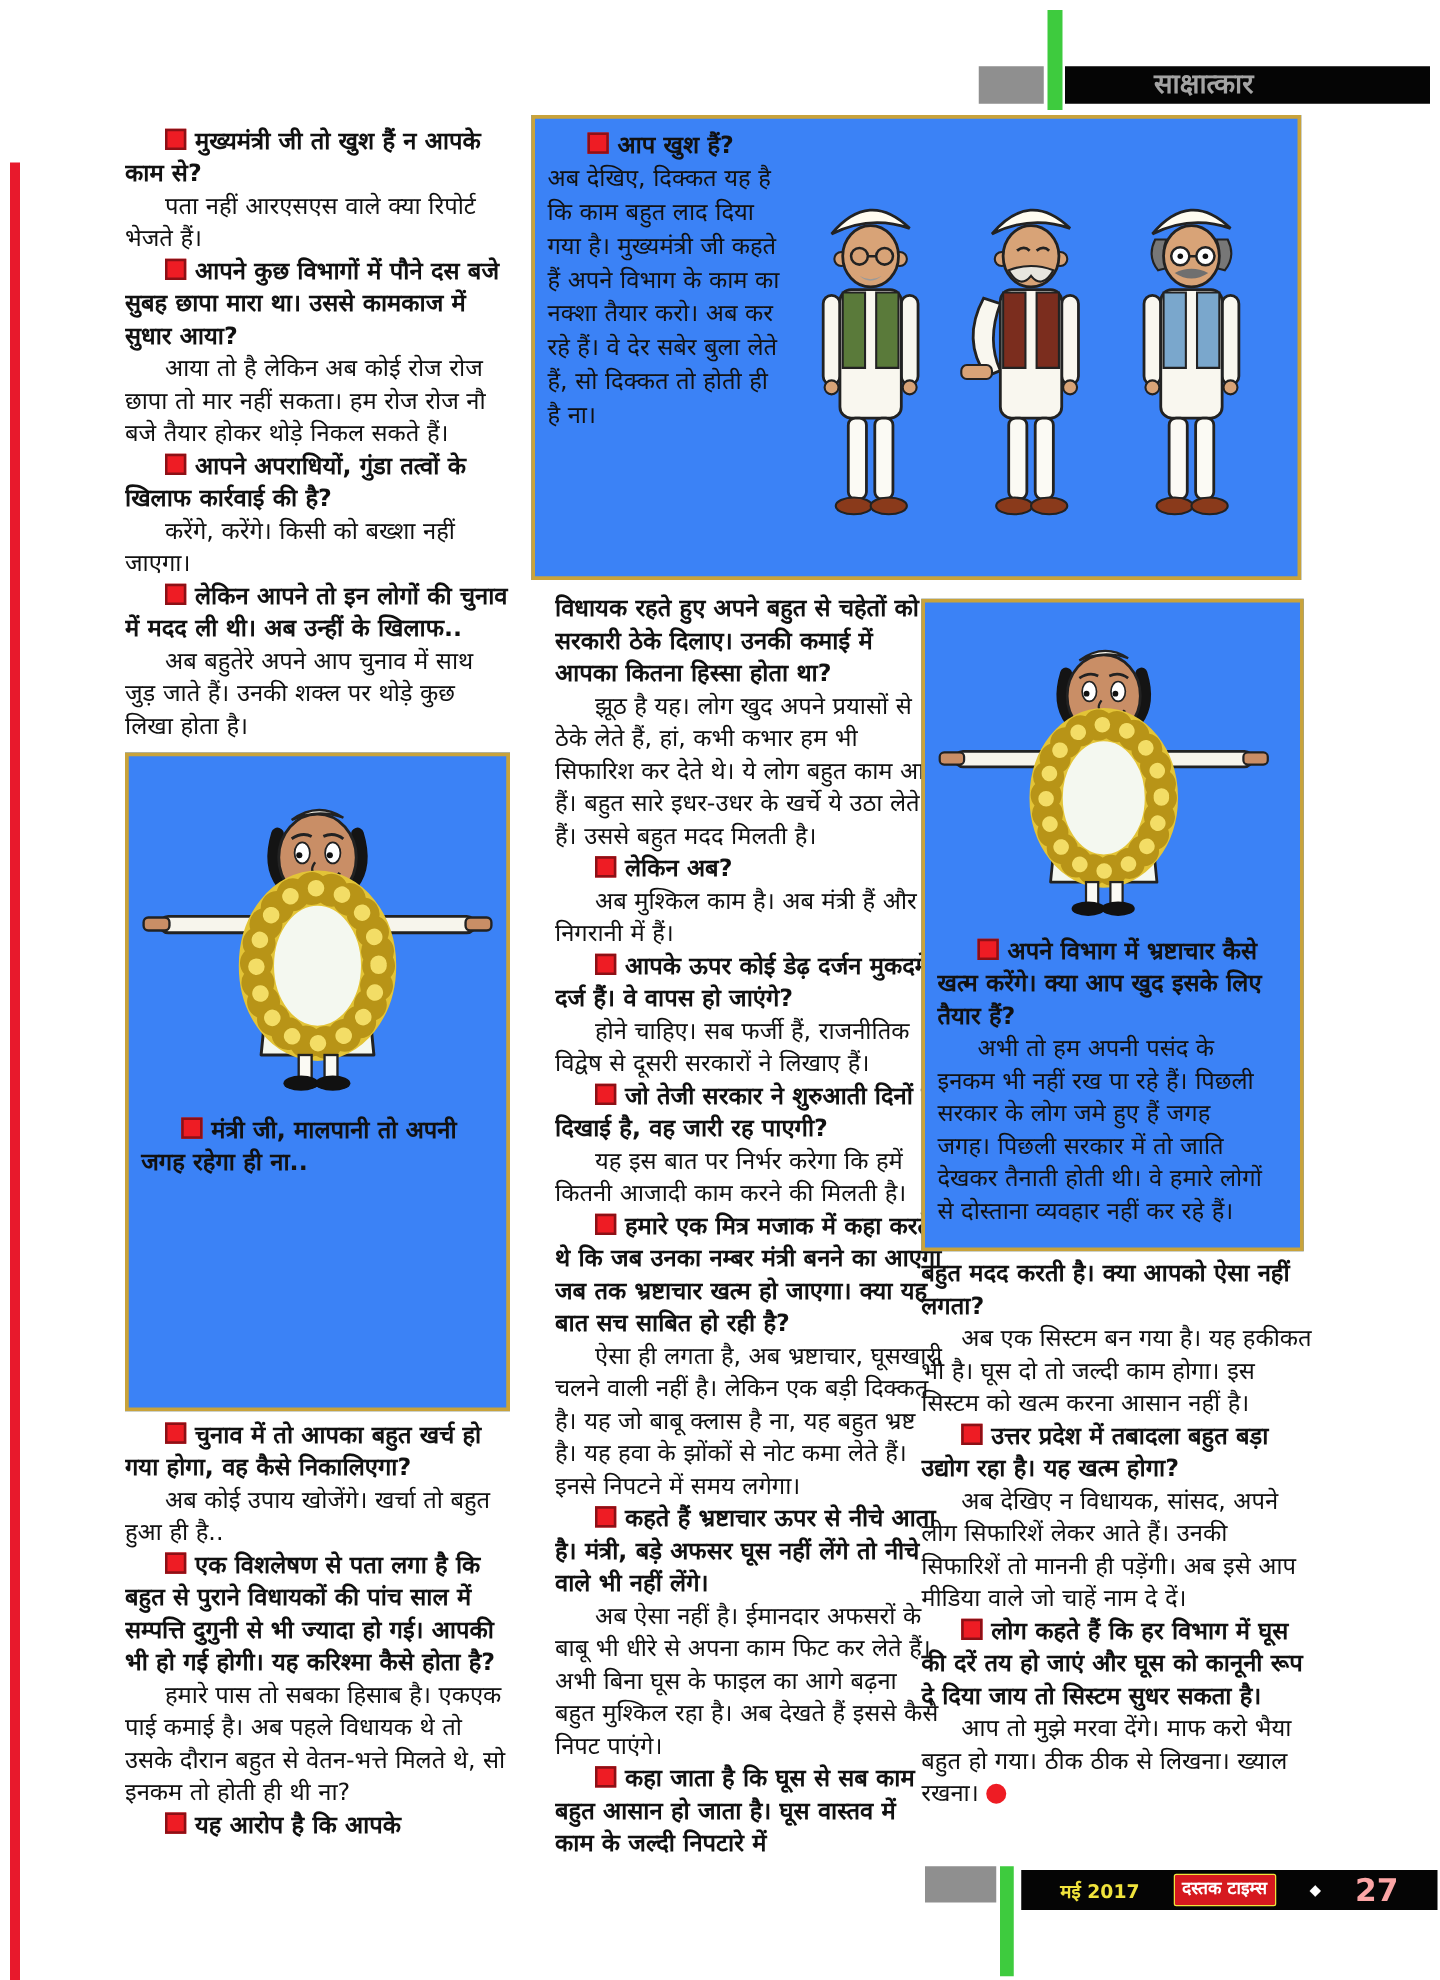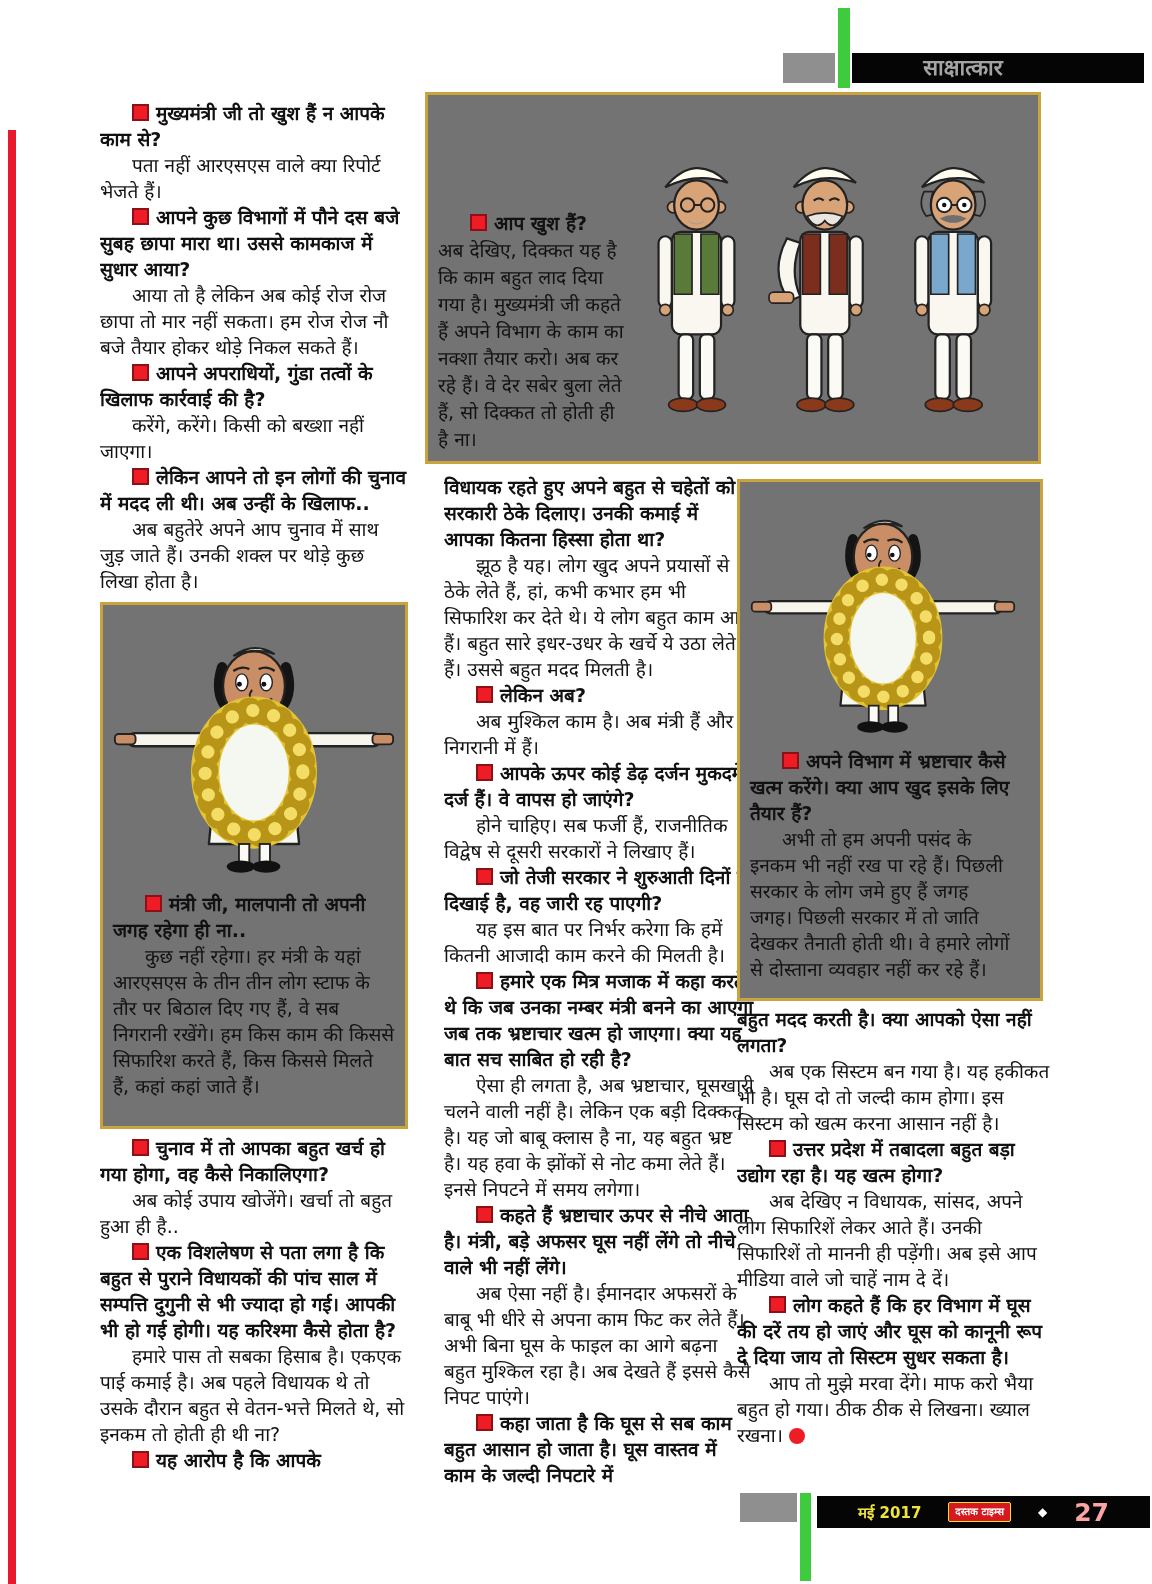--- a/index.html
+++ b/index.html
@@ -12,41 +12,41 @@
   .hdr-green{position:absolute;left:838px;top:8px;width:12px;height:80px;background:#3ecb3e;}
   .hdr-black{position:absolute;left:852px;top:53px;width:292px;height:30px;background:#050505;
              display:flex;align-items:center;justify-content:center;}
   .hdr-black span{color:#a3a3a3;font-size:22px;font-weight:bold;line-height:1;transform:translateX(-35px);}
 
   .ftr-gray{position:absolute;left:740px;top:1493px;width:57px;height:29px;background:#8f8f8f;}
   .ftr-green{position:absolute;left:800px;top:1493px;width:11px;height:88px;background:#3ecb3e;}
   .ftr-black{position:absolute;left:817px;top:1496px;width:333px;height:32px;background:#050505;
              display:flex;align-items:center;justify-content:center;gap:27px;}
   .ftr-month{color:#f0e33c;font-size:15px;font-weight:bold;}
-  .ftr-logo{background:#d6191f;color:#fff;font-size:10px;font-weight:bold;padding:2px 6px;
+  .ftr-logo{background:#d6191f;color:#fff;font-size:14px;font-weight:bold;padding:2px 6px;
             border:1px solid #f0e33c;border-radius:2px;white-space:nowrap;line-height:1.4;}
   .ftr-diamond{color:#fff;font-size:12px;}
   .ftr-page{color:#fca5a5;font-size:25px;font-weight:bold;line-height:1;}
 
   
   .col{position:absolute;font-size:19px;line-height:26px;text-align:left;}
   #col-left{left:100px;top:100px;width:308px;height:1400px;overflow:hidden;}
   #col-mid{left:444px;top:474px;width:310px;height:1012px;overflow:hidden;}
   #col-right{left:737px;top:1006px;width:313px;height:478px;overflow:hidden;}
   .col p{margin:0;}
   p.q{font-weight:bold;text-indent:32px;}
   p.a{font-weight:normal;text-indent:32px;}
   p.qc{font-weight:bold;text-indent:0;}
   .bullet{display:inline-block;width:13px;height:13px;background:#ee1c24;border:2px solid #8c1016;
           margin-right:7px;vertical-align:-1px;}
   .endmark{display:inline-block;width:16px;height:16px;border-radius:50%;background:#ee1c24;
            margin-left:6px;vertical-align:-2px;}
 
   
-  .ybox{border:3px solid #c9a33b;background:#737373;box-sizing:border-box;align-items:flex-end;}
+  .ybox{border:3px solid #c9a33b;background:#3b82f6;box-sizing:border-box;}
   #top-box{position:absolute;left:425px;top:92px;width:616px;height:372px;display:flex;padding:8px 10px;}
   #top-box .txt{width:186px;font-size:19px;line-height:27px;}
   #top-box .txt p{margin:0;}
   #top-box .figures{flex:1;display:flex;justify-content:space-evenly;align-items:flex-end;padding-bottom:6px;}
 
   #left-box{width:308px;height:527px;margin:8px 0 6px 0;padding:4px 10px 8px 10px;}
   #right-box{position:absolute;left:737px;top:479px;width:306px;height:522px;padding:4px 24px 8px 10px;}
   .ybox .cartoon{display:flex;justify-content:center;align-items:center;}
   #left-box .cartoon{height:282px;}
   #right-box .cartoon{height:262px;}
@@ -99,21 +99,20 @@
           <ellipse cx="150" cy="158" rx="52" ry="66" fill="none" stroke="#b89417" stroke-width="28" stroke-dasharray="0.1 17" stroke-linecap="round"></ellipse>
           <ellipse cx="150" cy="158" rx="52" ry="66" fill="none" stroke="#f3dd66" stroke-width="14" stroke-dasharray="0.1 23" stroke-linecap="round"></ellipse>
           <rect x="134" y="234" width="11" height="20" fill="#fbfaf4" stroke="#222" stroke-width="2"></rect>
           <rect x="156" y="234" width="11" height="20" fill="#fbfaf4" stroke="#222" stroke-width="2"></rect>
           <ellipse cx="136" cy="258" rx="15" ry="6.5" fill="#111"></ellipse>
           <ellipse cx="163" cy="258" rx="15" ry="6.5" fill="#111"></ellipse>
         </svg>
       </div>
       <div class="cap">
         <p class="q"><span class="bullet"></span><span>मंत्री जी, मालपानी तो अपनी जगह रहेगा ही ना..</span></p>
-        <p class="a"><span>कुछ नहीं रहेगा। हर मंत्री के यहां आरएसएस के तीन तीन लोग स्टाफ के तौर पर बिठाल दिए गए हैं, वे सब निगरानी रखेंगे। हम किस काम की किससे सिफारिश करते हैं, किस किससे मिलते हैं, कहां कहां जाते हैं।</span></p>
       </div>
     </div>
 
     <p class="q"><span class="bullet"></span><span>चुनाव में तो आपका बहुत खर्च हो गया होगा, वह कैसे निकालिएगा?</span></p>
     <p class="a"><span>अब कोई उपाय खोजेंगे। खर्चा तो बहुत हुआ ही है..</span></p>
     <p class="q"><span class="bullet"></span><span>एक विशलेषण से पता लगा है कि बहुत से पुराने विधायकों की पांच साल में सम्पत्ति दुगुनी से भी ज्यादा हो गई। आपकी भी हो गई होगी। यह करिश्मा कैसे होता है?</span></p>
     <p class="a"><span>हमारे पास तो सबका हिसाब है। एकएक पाई कमाई है। अब पहले विधायक थे तो उसके दौरान बहुत से वेतन-भत्ते मिलते थे, सो इनकम तो होती ही थी ना?</span></p>
     <p class="q"><span class="bullet"></span><span>यह आरोप है कि आपके</span></p>
   </div>
 

